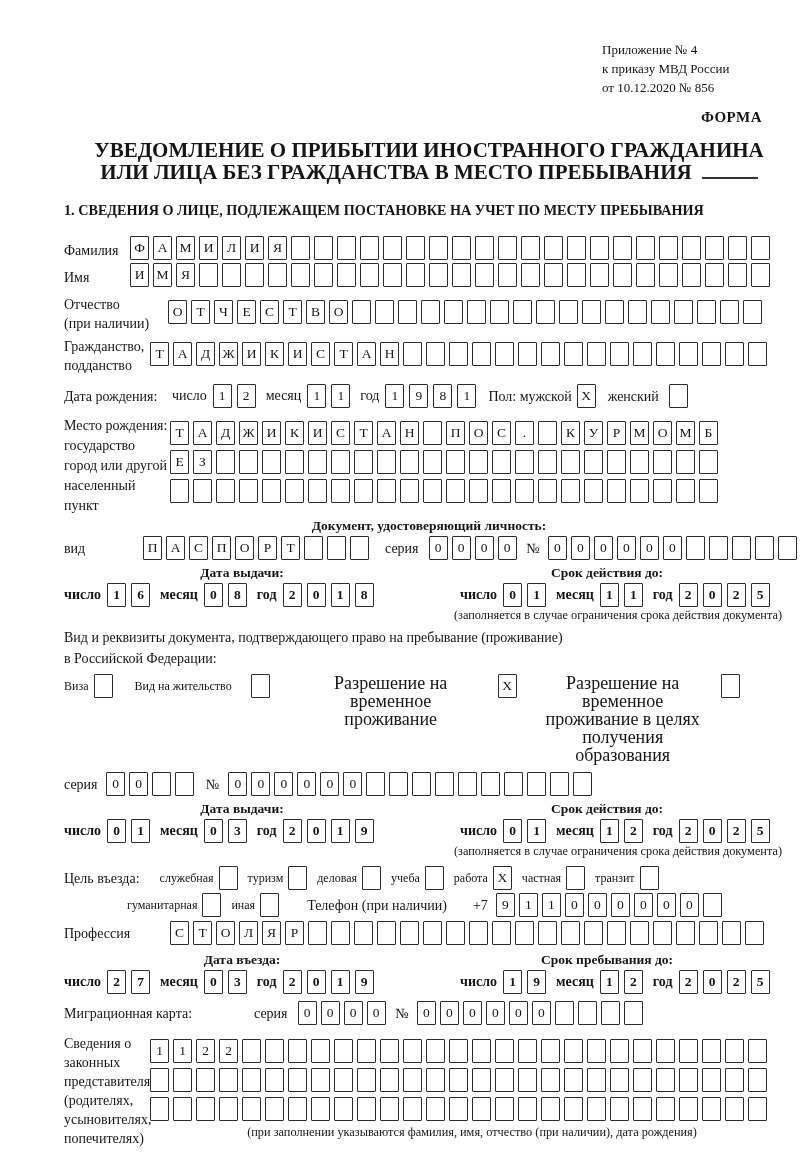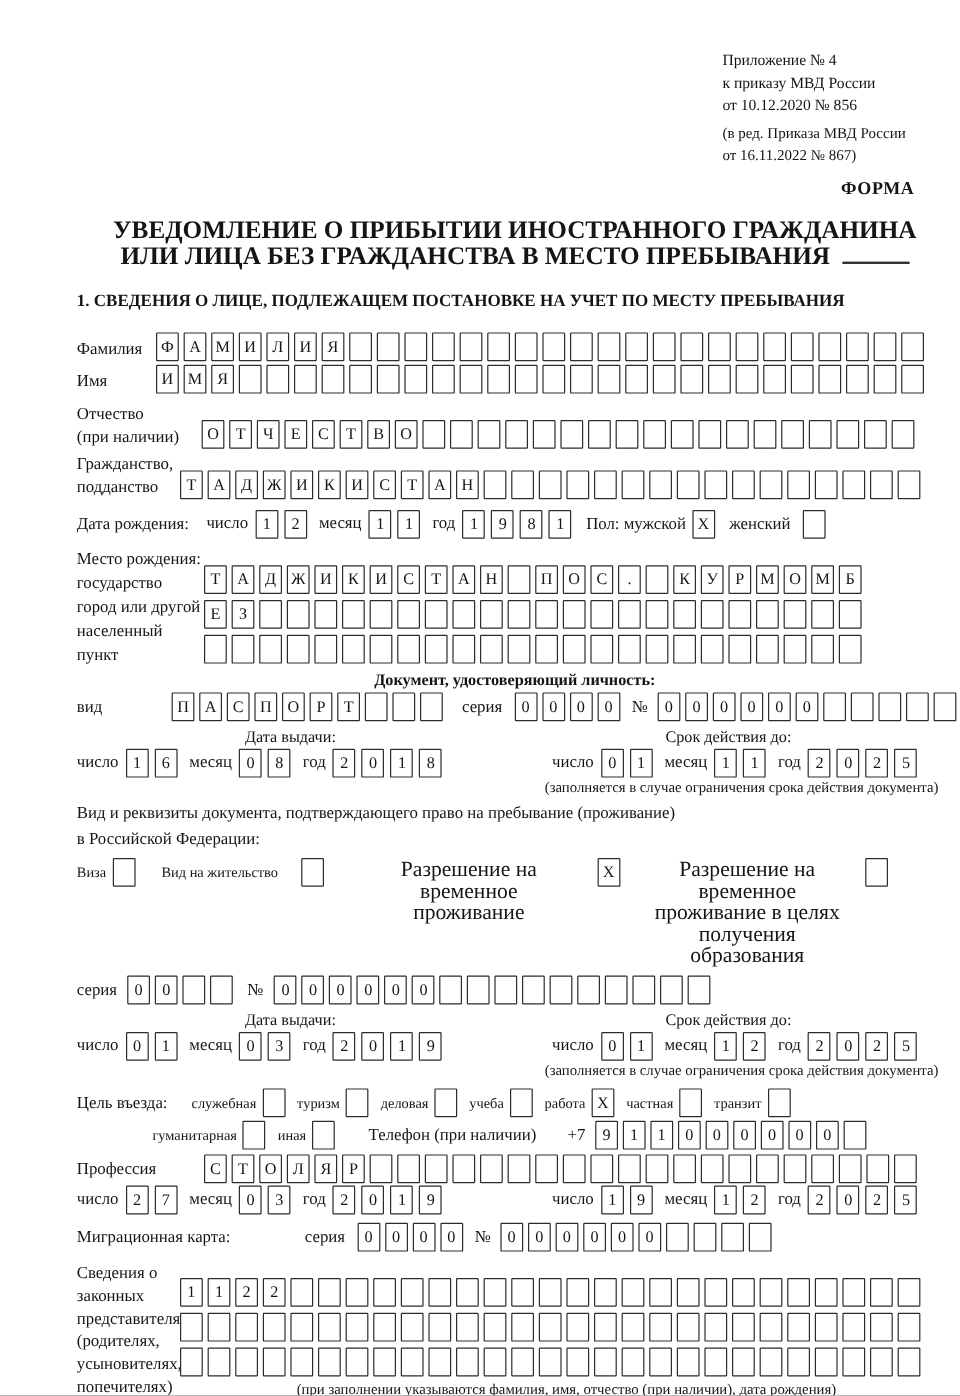--- a/index.html
+++ b/index.html
@@ -8,32 +8,32 @@
     font-family:"Liberation Serif","DejaVu Serif",serif;
     box-sizing:border-box;padding:40px 6px 10px 64px;
     margin:0 auto;overflow:hidden;position:relative;
   }
   .hdr-block{margin-left:auto;width:192px;font-size:13px;line-height:19px;}
   .hdr-block .sub{margin-top:5px;font-size:12.5px;line-height:18px;}
   .forma{ text-align:right;padding-right:32px;font-weight:bold;font-size:15px;margin-top:12px;letter-spacing:.5px;}
   .title{text-align:center;font-weight:bold;font-size:21px;line-height:22px;margin-top:13px;}
   .u-slot{display:inline-block;width:56px;border-bottom:2px solid #333;height:12px;margin-left:10px;}
   .sec-h{font-weight:bold;font-size:14.2px;margin-top:19px;}
-  .row{display:flex;align-items:flex-end;margin-top:3px;}
+  .row{display:flex;align-items:center;margin-top:3px;}
   .lbl{font-size:14px;line-height:19px;flex-shrink:0;padding-top:4px;}
   .cells{display:flex;gap:4px;flex-wrap:nowrap;}
   .cell{
     width:19px;height:24px;border:1.6px solid #2c2c2c;border-radius:1px;
     display:flex;align-items:center;justify-content:center;
     font-size:13.5px;flex-shrink:0;box-sizing:border-box;background:#fff;
   }
   .dg{display:flex;align-items:center;}
   .dg .dg-lbl{font-size:14px;margin-right:6px;}
   .dg .dg-cells{margin-right:10px;gap:5px;}
-  .twocol{display:flex;margin-top:2px;}
+  .twocol{display:flex;margin-top:2px;font-weight:bold;}
   .col-l{width:356px;flex-shrink:0;}
   .col-r{flex:1;}
   .dhead{font-size:13.5px;text-align:center;margin-top:3px;}
   .note{font-size:12.3px;text-align:right;padding-right:12px;margin-top:1px;}
   .para{font-size:14px;line-height:21px;margin-top:4px;}
   .optrow{display:flex;align-items:flex-start;margin-top:5px;}
   .opt-multi{font-size:18px;line-height:18px;text-align:center;}
   .opt-lbl{font-size:12px;margin:0 5px 0 10px;line-height:24px;white-space:nowrap;}
   .opt-lbl:first-child{margin-left:0;}
   [data-options]{display:flex;align-items:flex-start;}
@@ -43,24 +43,20 @@
 </style>
 </head>
 <body>
 
 <div class="page">
 
   <div class="hdr-block">
     <div>Приложение № 4</div>
     <div>к приказу МВД России</div>
     <div>от 10.12.2020 № 856</div>
-    <div class="sub">
-      <div>(в ред. Приказа МВД России</div>
-      <div>от 16.11.2022 № 867)</div>
-    </div>
   </div>
 
   <div class="forma">ФОРМА</div>
 
   <div class="title">
     <div>УВЕДОМЛЕНИЕ О ПРИБЫТИИ ИНОСТРАННОГО ГРАЖДАНИНА</div>
     <div><span>ИЛИ ЛИЦА БЕЗ ГРАЖДАНСТВА В МЕСТО ПРЕБЫВАНИЯ</span><span class="u-slot"></span></div>
   </div>
 
   <div class="sec-h">1. СВЕДЕНИЯ О ЛИЦЕ, ПОДЛЕЖАЩЕМ ПОСТАНОВКЕ НА УЧЕТ ПО МЕСТУ ПРЕБЫВАНИЯ</div>
@@ -590,20 +586,24 @@
         <span class="cell"></span>
         <span class="cell"></span>
         <span class="cell"></span>
         <span class="cell"></span>
         <span class="cell"></span>
         <span class="cell"></span>
         <span class="cell"></span>
       </span>
   </div>
 
+  <div class="twocol" style="margin-top:4px;">
+    <div class="col-l dhead">Дата въезда:</div>
+    <div class="col-r dhead">Срок пребывания до:</div>
+  </div>
   <div class="twocol">
     <div class="col-l">
         <span class="dg">
           <span class="dg-lbl">число</span>
           <span class="cells dg-cells">
             <span class="cell">2</span>
             <span class="cell">7</span>
           </span>
           <span class="dg-lbl">месяц</span>
           <span class="cells dg-cells">

